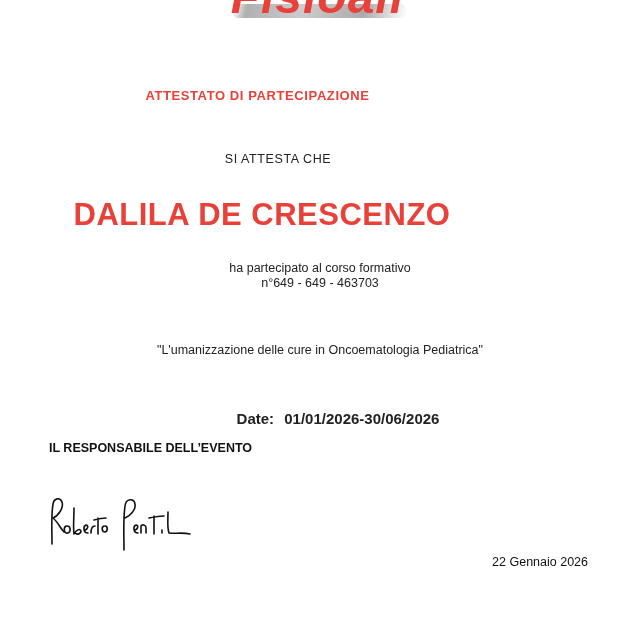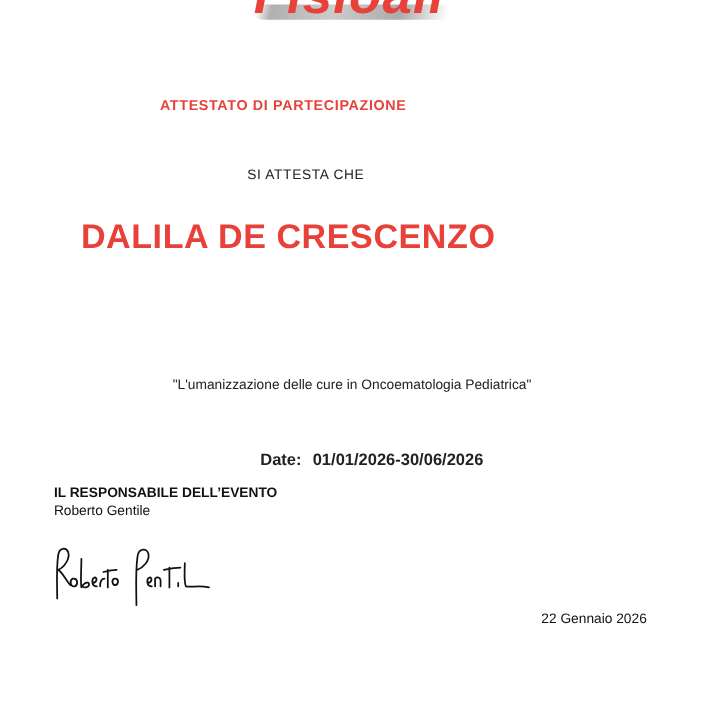--- a/index.html
+++ b/index.html
@@ -142,32 +142,33 @@
   <div class="logo-text">Fisioair</div>
 </div>
 
 <div class="title">ATTESTATO DI PARTECIPAZIONE</div>
 
 <div class="attesta">SI ATTESTA CHE</div>
 
 <div class="name">DALILA DE CRESCENZO</div>
 
 <div class="course-intro">
+  <div>ha partecipato al corso formativo</div>
+  <div>n°649 - 649 - 463703</div>
 </div>
 
 <div class="course-title">"L'umanizzazione delle cure in Oncoematologia Pediatrica"</div>
 
 <div class="date-range">
   <span class="label">Date:</span>
   <span>01/01/2026-30/06/2026</span>
 </div>
 
 <div class="responsible">
   <div class="heading">IL RESPONSABILE DELL’EVENTO</div>
-  <div>Roberto Gentile</div>
 </div>
 
 <svg class="signature" viewBox="0 0 150 62" xmlns="http://www.w3.org/2000/svg">
   <g fill="none" stroke="#111" stroke-width="1.6" stroke-linecap="round" stroke-linejoin="round">
 
     <path d="M8 52 C8 40 7 24 9 12 C10 6 16 5 18 10 C20 16 14 24 9 26 C14 30 16 36 20 40"></path>
 
     <path d="M22 34 C19 36 20 42 24 41 C27 40 27 34 23 34"></path>
 
     <path d="M30 16 C30 26 29 36 30 42 C32 38 36 36 37 39 C37 42 33 43 31 41"></path>

